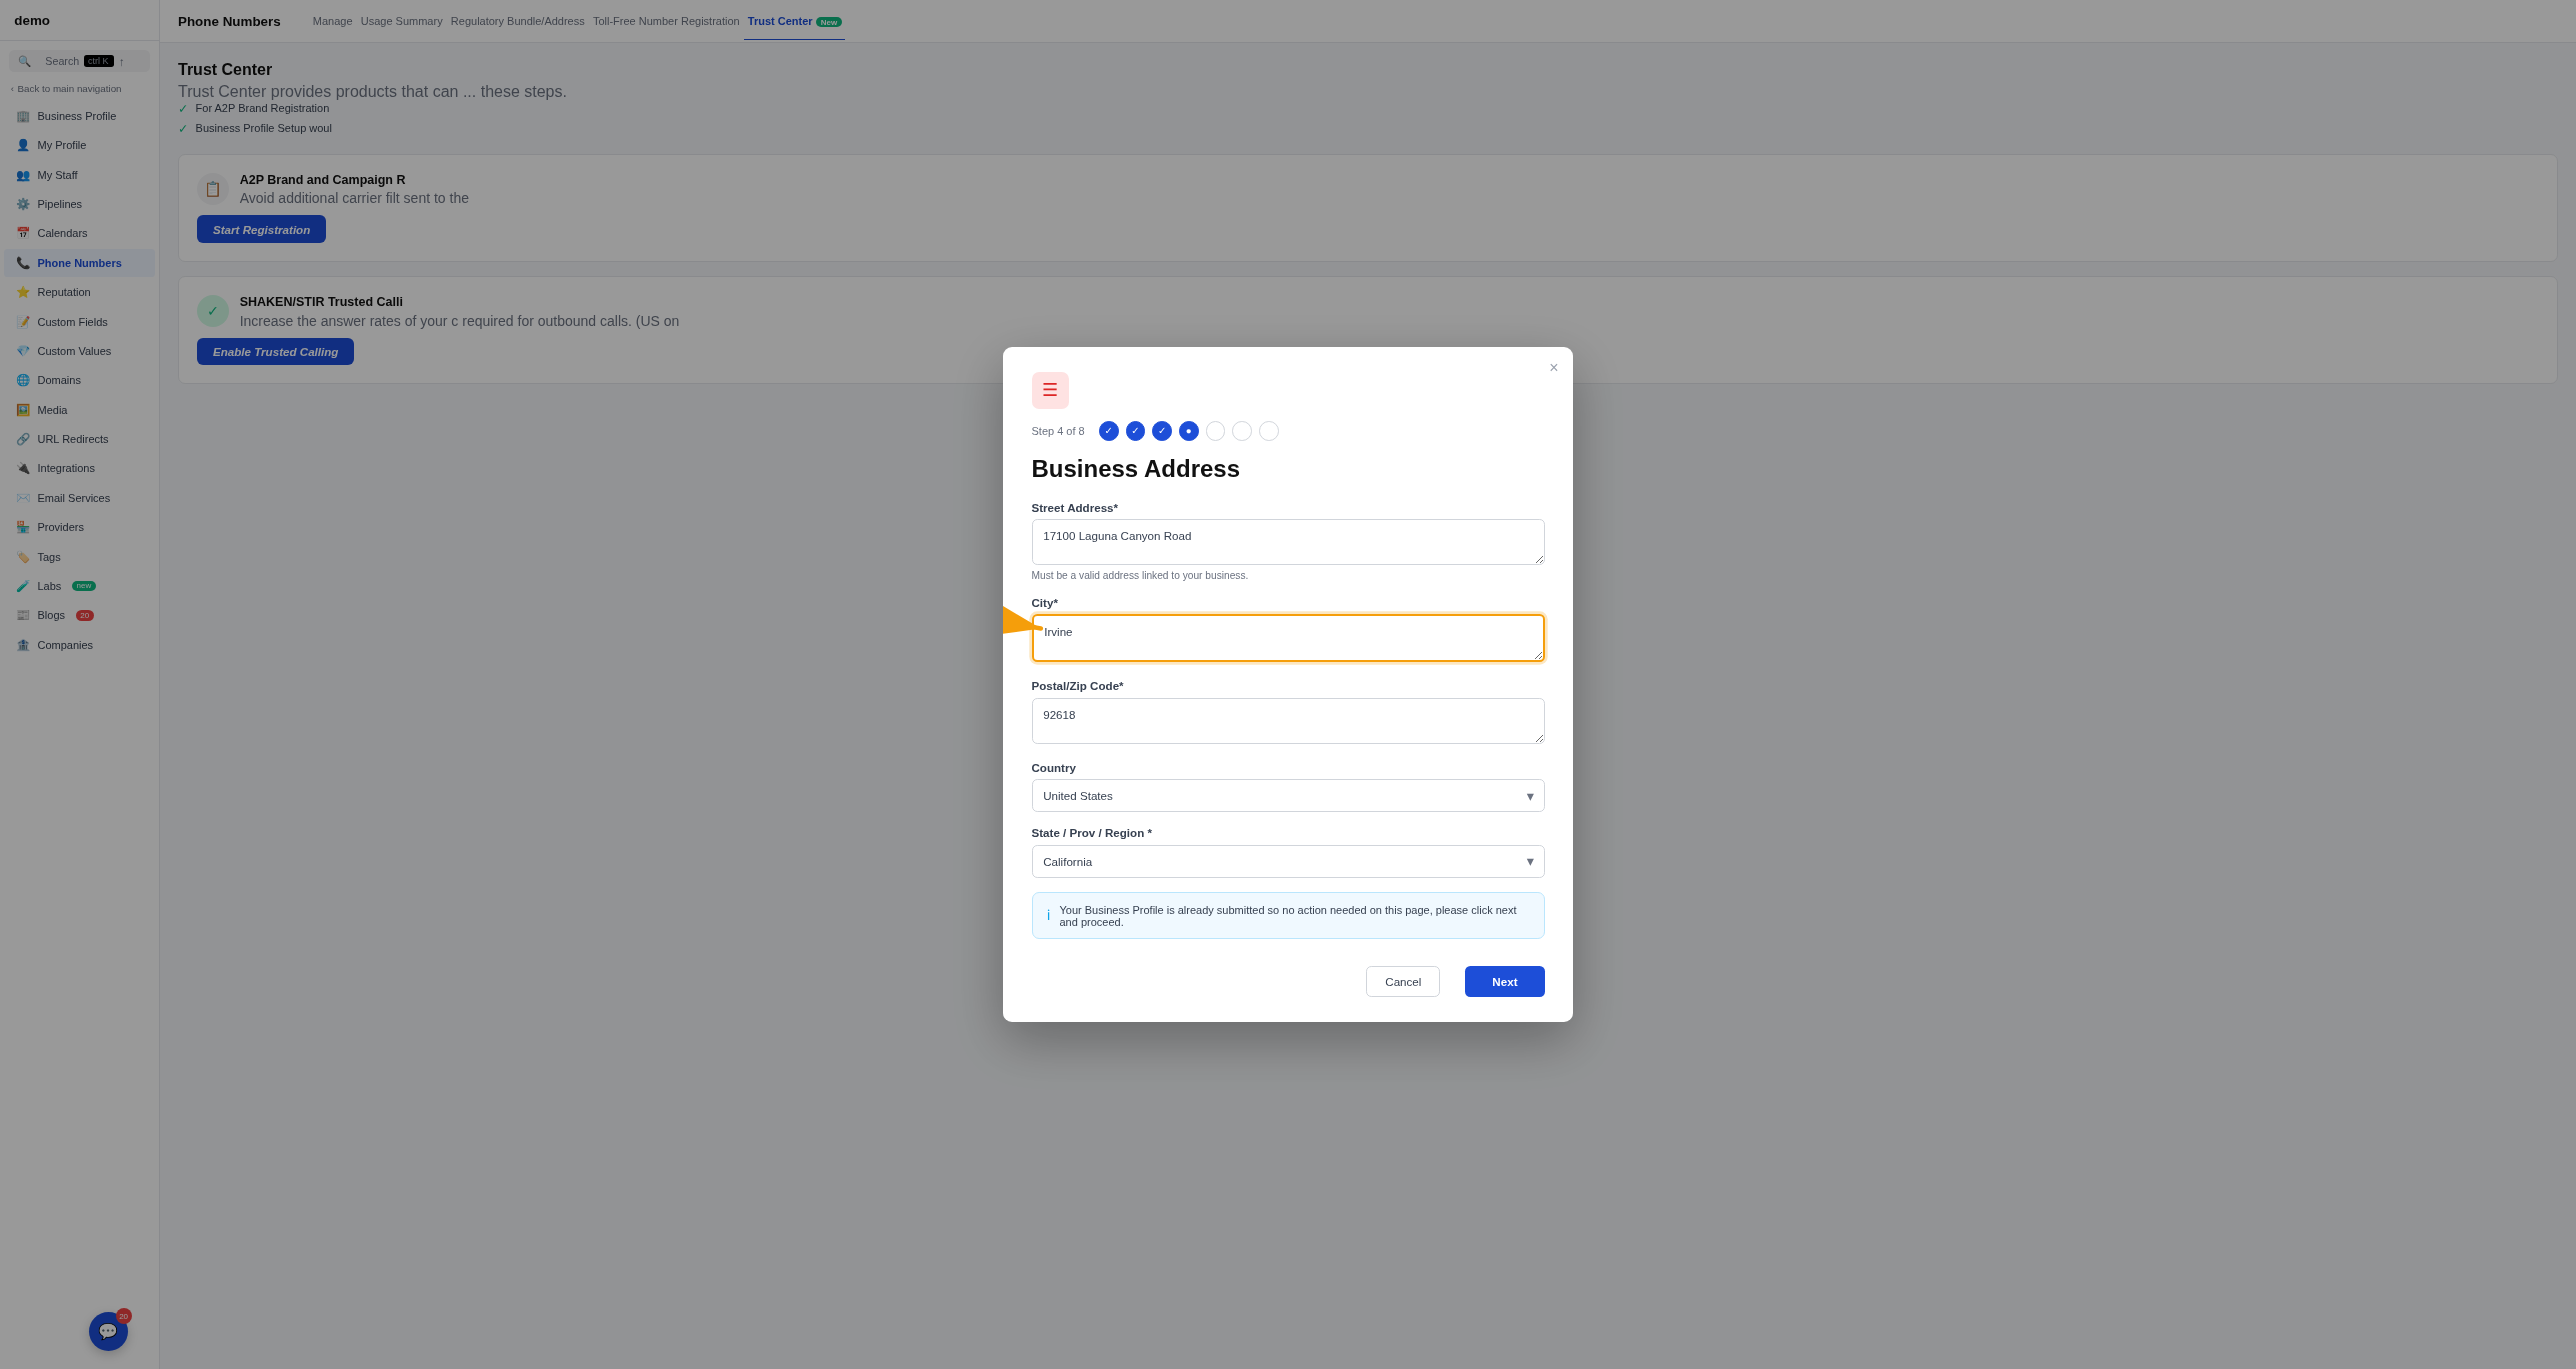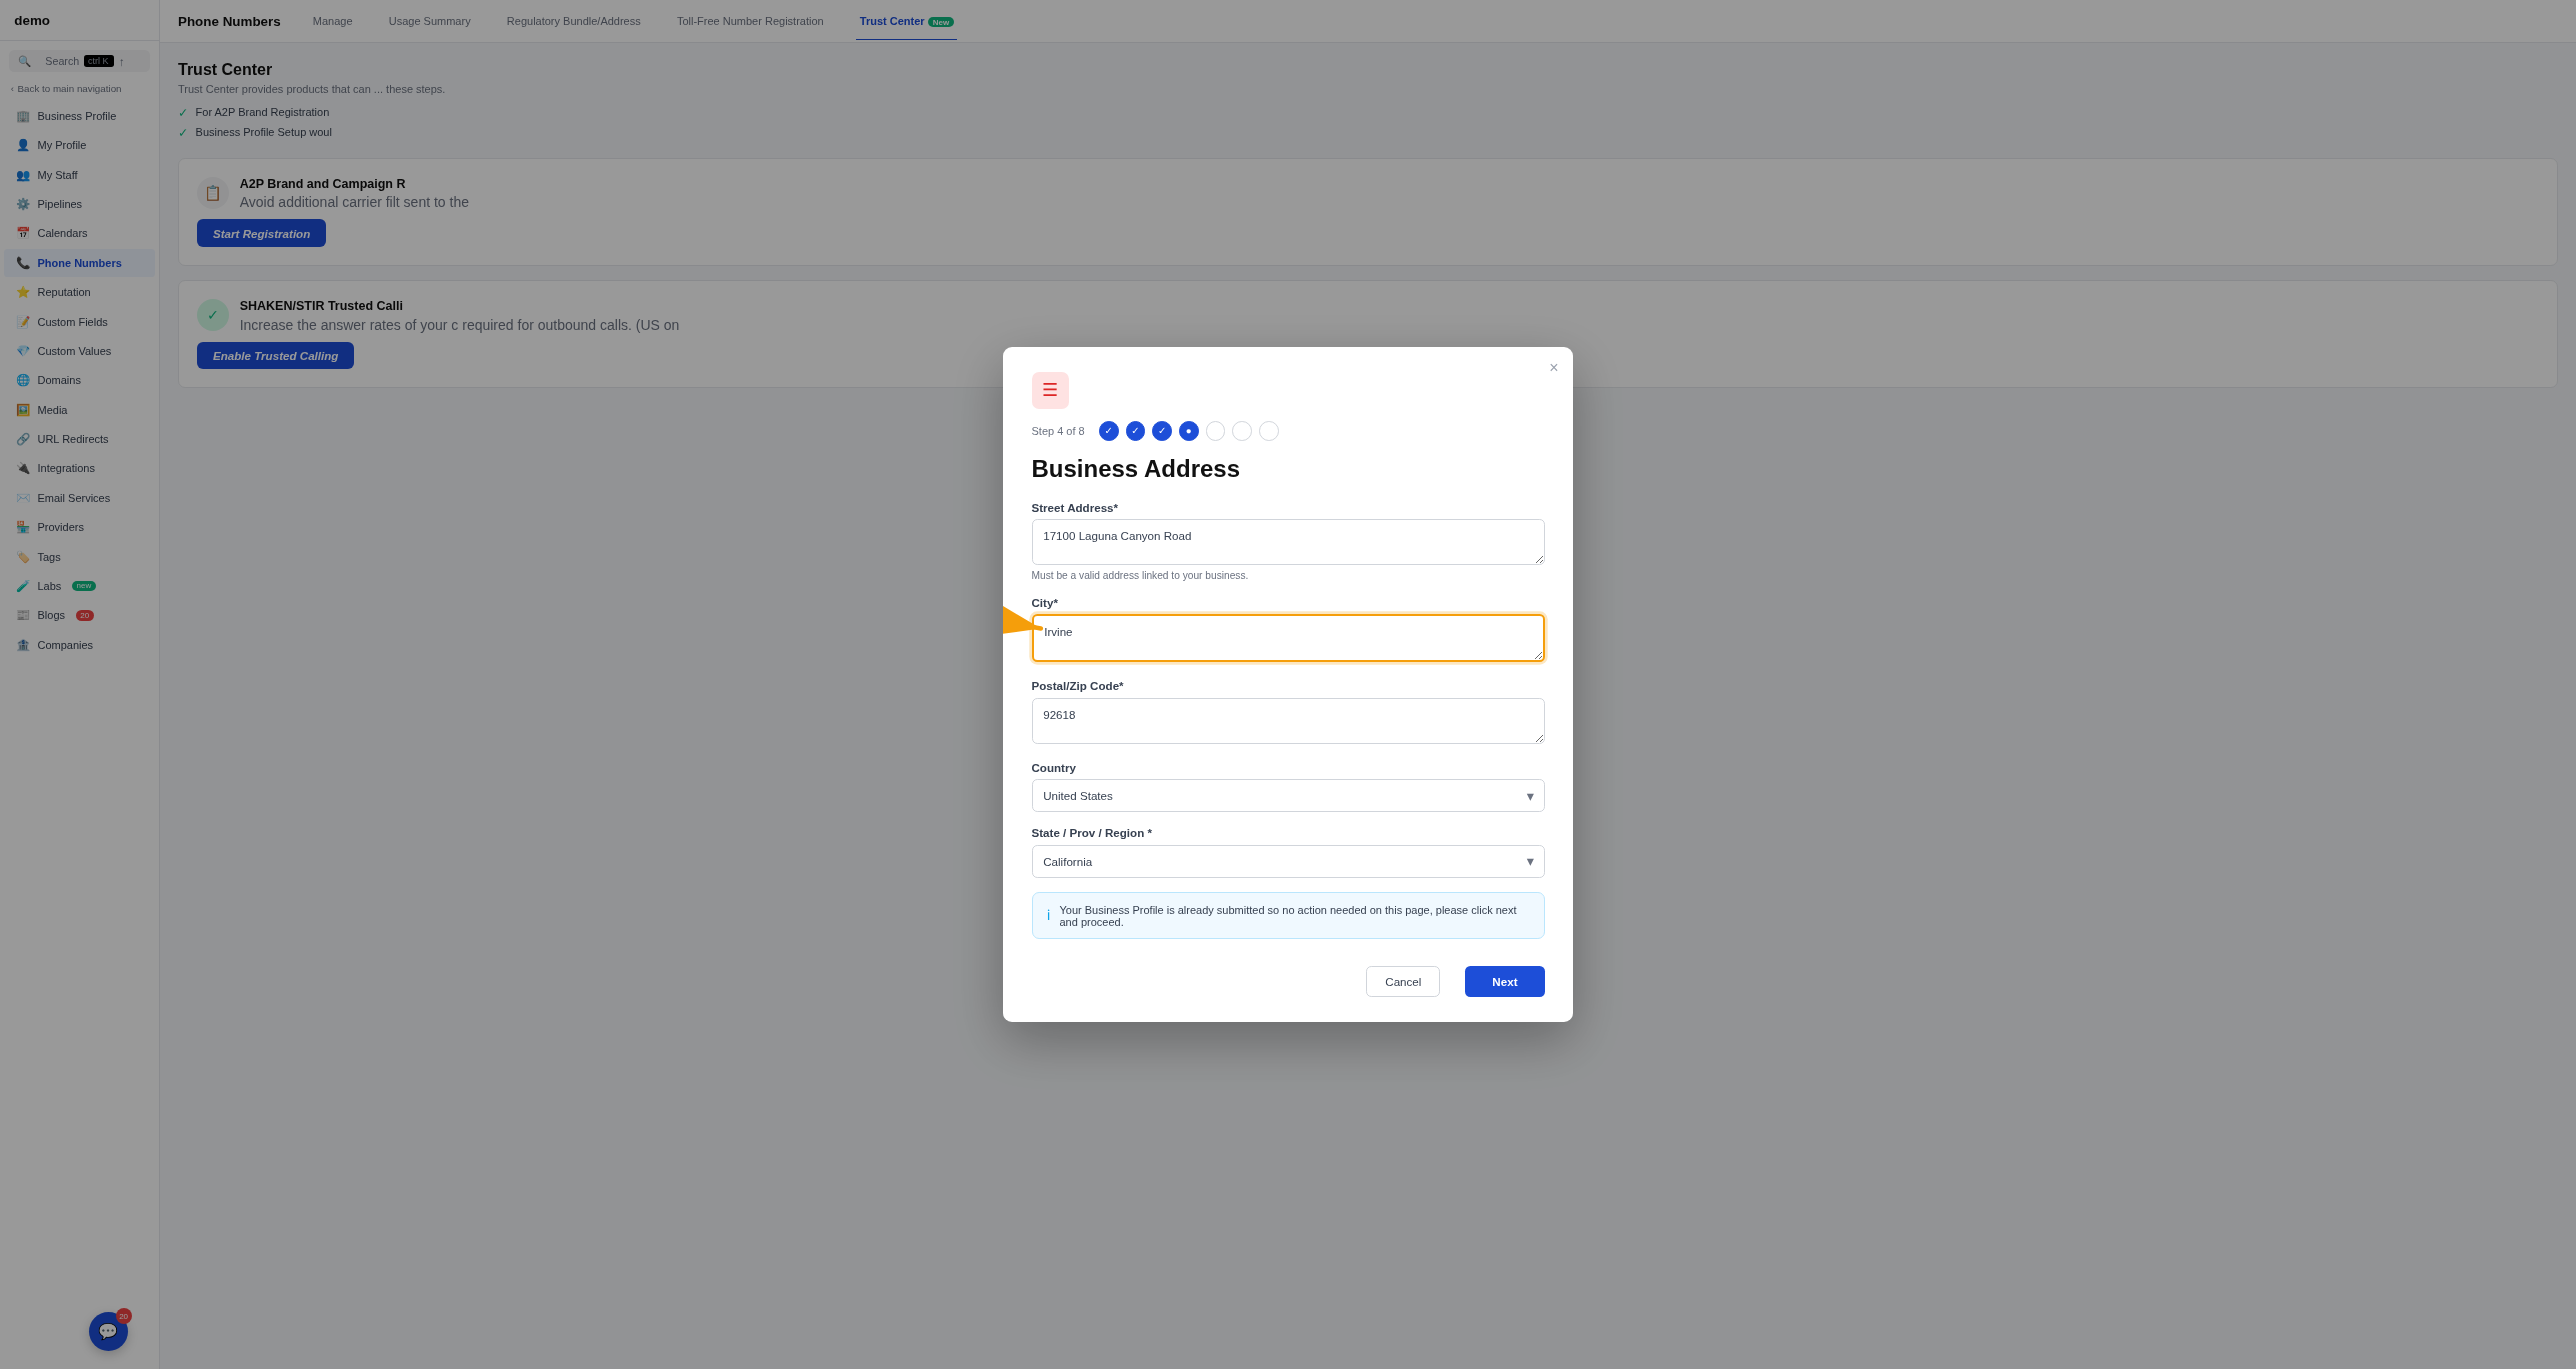--- a/index.html
+++ b/index.html
@@ -86,21 +86,21 @@
 
     
     .page-content {
       flex: 1;
       overflow-y: auto;
       padding: 18px;
       position: relative;
     }
 
     .trust-center-title { font-size: 16px; font-weight: 700; color: #111; margin-bottom: 3.6px; }
-    .trust-center-desc { font-size: 11px; color: #6b7280; margin-bottom: 10px; }
+    .trust-center-desc { font-size: 16px; color: #6b7280; margin-bottom: 0; }
 
     .checklist { margin-bottom: 18px; }
     .check-item { display: flex; align-items: center; gap: 7.1px; font-size: 11px; color: #374151; margin-bottom: 5.3px; }
     .check-icon { color: #10b981; font-size: 12.5px; }
 
     .card {
       background: #fff;
       border: 0.9px solid #e5e7eb;
       border-radius: 7.1px;
       padding: 18px;
@@ -426,21 +426,21 @@
     <span>Companies</span>
 
   </div>
     </div>
 </div>
 
 <div class="main">
 
   <div class="topbar">
     <span class="topbar-title">Phone Numbers</span>
-    <div id="topbar-tabs" style="display:flex;gap:29px;align-items:center;">
+    <div id="topbar-tabs" style="display:flex;gap:1px;align-items:center;">
         <div class="topbar-tab">Manage</div>
         <div class="topbar-tab">Usage Summary</div>
         <div class="topbar-tab">Regulatory Bundle/Address</div>
         <div class="topbar-tab">Toll-Free Number Registration</div>
         <div class="topbar-tab active">Trust Center<span class="tab-new-badge">New</span></div>
       </div>
   </div>
 
   <div class="page-content">
     <div class="trust-center-title">Trust Center</div>

